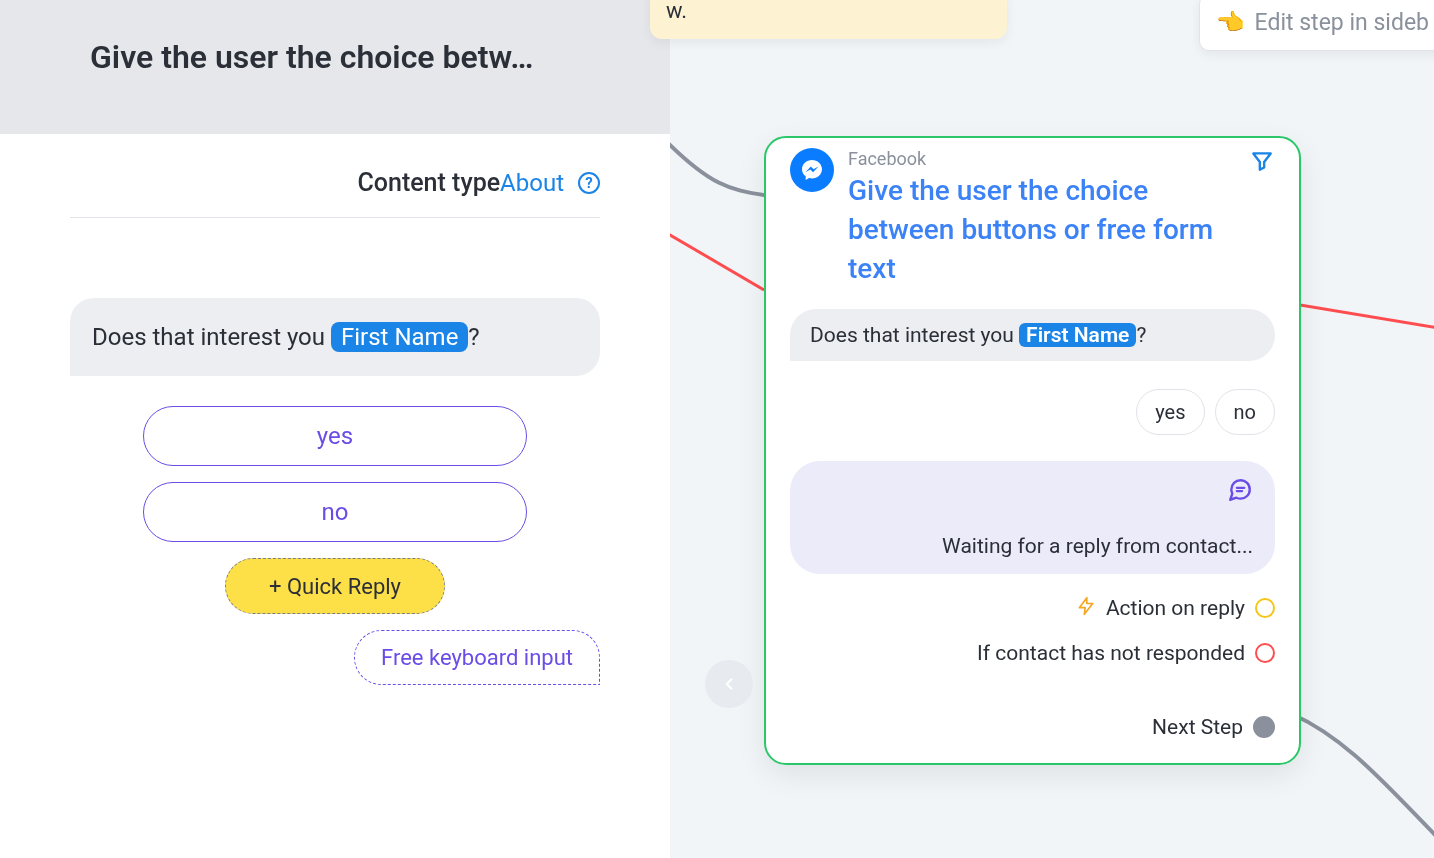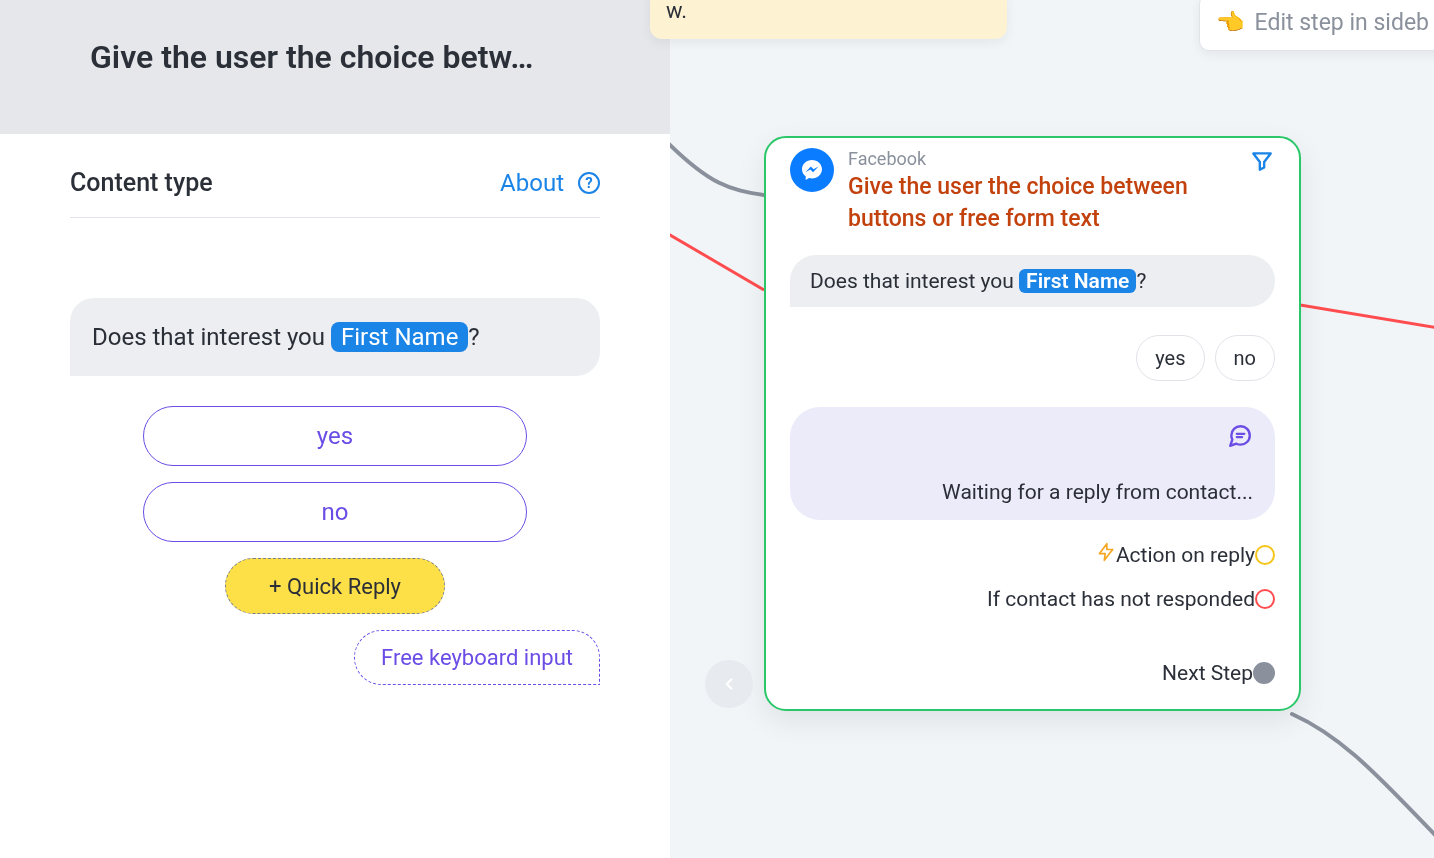--- a/index.html
+++ b/index.html
@@ -34,21 +34,21 @@
     color: #2b2f38;
     white-space: nowrap;
     overflow: hidden;
     text-overflow: ellipsis;
   }
   .sidebar-body {
     padding: 34px 70px 0 70px;
   }
   .content-type-row {
     display: flex;
-    justify-content: space-between;
+    justify-content: flex-end;
     align-items: center;
     margin-bottom: 20px;
   }
   .content-type-label {
     font-size: 25px;
     font-weight: 500;
     color: #2b2f38;
   }
   .about-link {
     color: #1b84e7;
@@ -251,23 +251,23 @@
   }
   .node-header-text {
     flex: 1;
   }
   .node-header-label {
     font-size: 18px;
     color: #8a919c;
     margin-bottom: 2px;
   }
   .node-header-title {
-    font-size: 23px;
+    font-size: 28px;
     font-weight: 500;
-    color: #c2410c;
+    color: #3b82f6;
     line-height: 1.4;
   }
   .funnel-icon-top {
     color: #1b84e7;
     flex-shrink: 0;
   }
 
   .node-message {
     background: #eceef1;
     border-radius: 30px;
@@ -318,20 +318,21 @@
 
   .action-rows {
     display: flex;
     flex-direction: column;
     gap: 20px;
     align-items: flex-end;
   }
   .action-row {
     display: flex;
     align-items: center;
+    gap: 10px;
     font-size: 21px;
     color: #2b2f38;
   }
   .bolt-icon { color: #f5a623; }
   .port-circle {
     width: 20px;
     height: 20px;
     border-radius: 50%;
     border: 2.5px solid;
     background: #fff;

